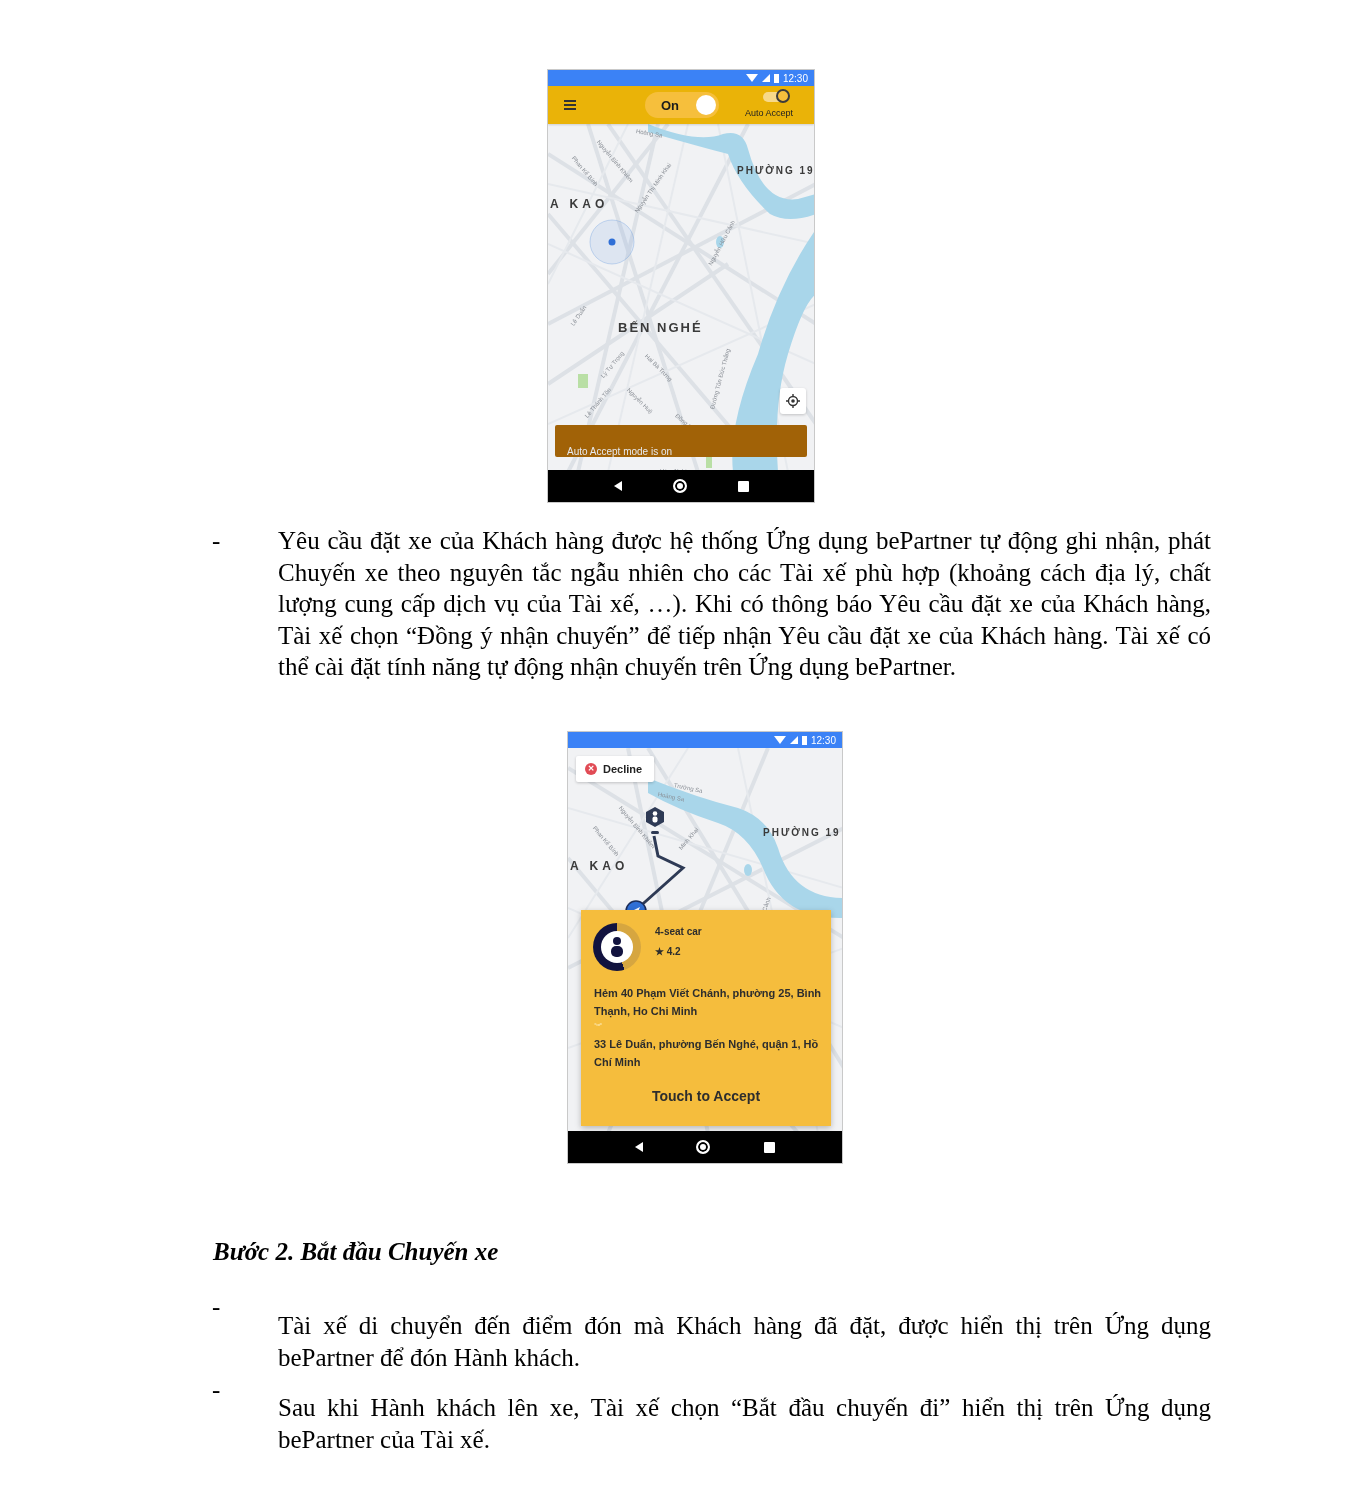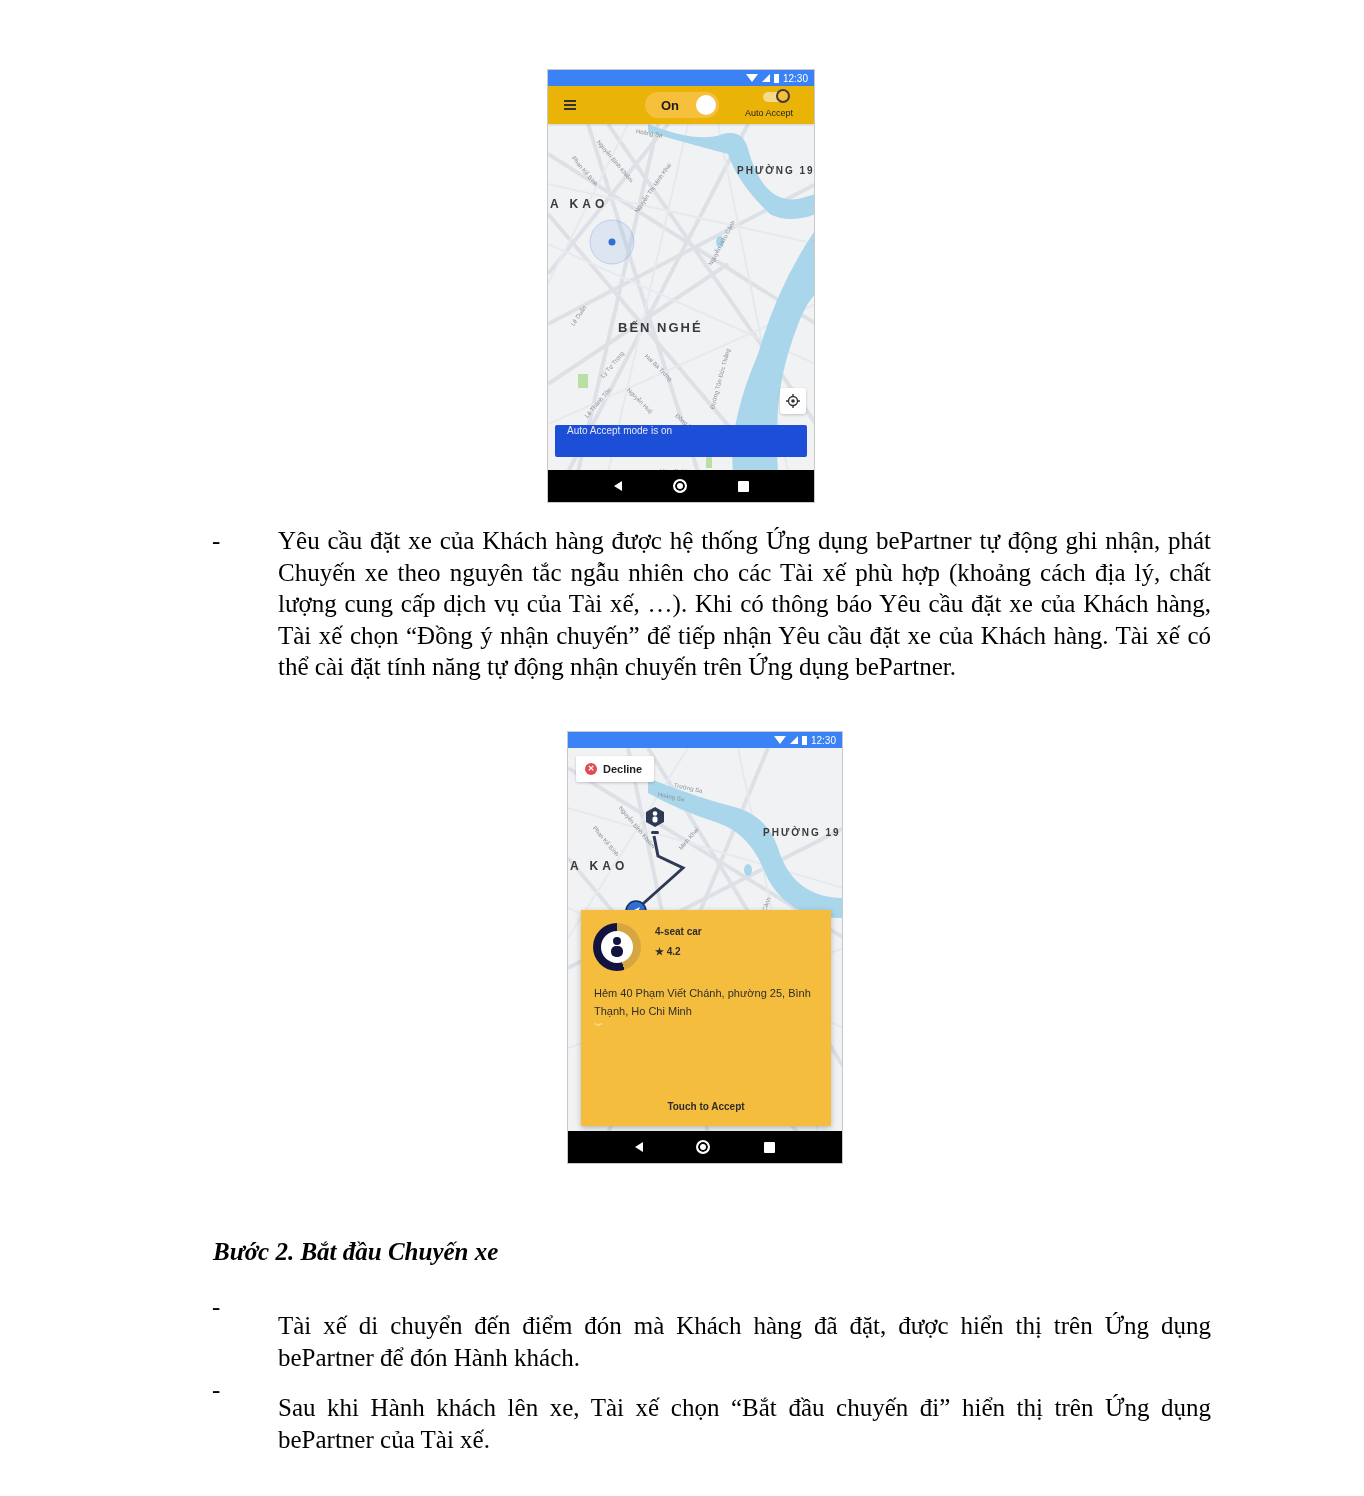--- a/index.html
+++ b/index.html
@@ -39,42 +39,42 @@
   .hamburger::after { content: ""; position: absolute; left: 0; top: 2px; width: 12px; height: 2px; background: #333; }
   .online-toggle { position: absolute; left: 97px; top: 6px; width: 74px; height: 26px; border-radius: 13px; background: #f6bf3c;
     display: flex; align-items: center; padding-left: 16px; font-weight: bold; font-size: 13px; color: #1c1c1c; }
   .online-toggle .knob { position: absolute; right: 3px; top: 3px; width: 20px; height: 20px; border-radius: 50%; background: #fff; }
   .auto-toggle { position: absolute; left: 215px; top: 6px; width: 24px; height: 10px; border-radius: 5px; background: #f7d98a; }
   .auto-toggle .knob { position: absolute; right: -3px; top: -3px; width: 14px; height: 14px; border-radius: 50%; background: #f6bf3c; border: 2px solid #3b3b3b; }
   .auto-label { position: absolute; left: 197px; top: 22px; font-size: 9px; color: #222; }
 
   .locate-btn { position: absolute; right: 8px; bottom: 88px; width: 26px; height: 26px; background: #fff; border-radius: 3px;
     box-shadow: 0 1px 3px rgba(0,0,0,0.2); display: flex; align-items: center; justify-content: center; }
-  .snackbar { position: absolute; left: 7px; bottom: 45px; width: 252px; height: 32px; background: #1d4ed8; border-radius: 2px;
-    color: #e6e9ef; font-family: "Liberation Sans", sans-serif; font-size: 10px; display: flex; align-items: flex-start; padding-left: 12px; }
+  .snackbar { position: absolute; left: 7px; bottom: 45px; width: 252px; height: 32px; background: #a16207; border-radius: 2px;
+    color: #e6e9ef; font-family: "Liberation Sans", sans-serif; font-size: 10px; display: flex; align-items: flex-end; padding-left: 12px; }
 
   
   .decline-btn { position: absolute; left: 8px; top: 24px; width: 78px; height: 26px; background: #fff; border-radius: 2px;
     box-shadow: 0 1px 3px rgba(0,0,0,0.2); display: flex; align-items: center; padding-left: 9px; gap: 6px;
     font-family: "Liberation Sans", sans-serif; font-size: 11px; color: #222; font-weight: bold; }
   .decline-x { width: 12px; height: 12px; border-radius: 50%; background: #e14b55; color: #fff; font-size: 8px; line-height: 12px; text-align: center; }
 
   .request-card { position: absolute; left: 13px; top: 178px; width: 250px; height: 216px; background: #f5bd3d;
     box-shadow: 0 2px 6px rgba(0,0,0,0.25); font-family: "Liberation Sans", sans-serif; color: #2d2d2d; }
   .avatar { position: absolute; left: 12px; top: 13px; width: 48px; height: 48px; border-radius: 50%;
     background: conic-gradient(#d6a640 0 45%, #12133f 45% 100%); }
   .avatar-inner { position: absolute; left: 8px; top: 8px; width: 32px; height: 32px; border-radius: 50%; background: #fff; }
   .avatar-head { position: absolute; left: 12px; top: 6px; width: 8px; height: 8px; border-radius: 50%; background: #12133f; }
   .avatar-body { position: absolute; left: 10px; top: 15px; width: 12px; height: 11px; border-radius: 5px; background: #12133f; }
   .car-type { position: absolute; left: 74px; top: 16px; font-size: 10px; font-weight: bold; }
   .rating { position: absolute; left: 74px; top: 36px; font-size: 10px; font-weight: bold; }
-  .pickup { position: absolute; left: 13px; top: 74px; width: 228px; font-size: 11px; font-weight: normal; line-height: 18px; }
+  .pickup { position: absolute; left: 13px; top: 74px; width: 228px; font-size: 11px; font-weight: bold; line-height: 18px; }
   .chevrons { position: absolute; left: 13px; top: 110px; font-size: 9px; color: #fff6d8; }
   .dropoff { position: absolute; left: 13px; top: 125px; width: 228px; font-size: 11px; font-weight: bold; line-height: 18px; }
-  .accept { position: absolute; left: 0; bottom: 14px; width: 100%; text-align: center; font-size: 10px; font-weight: bold; }
+  .accept { position: absolute; left: 0; bottom: 22px; width: 100%; text-align: center; font-size: 14px; font-weight: bold; }
 
   
   .para { position: absolute; left: 278px; width: 933px; font-size: 25px; line-height: 31.5px; text-align: justify; text-align-last: left; }
   .dash { position: absolute; left: 212px; font-size: 25px; }
   .heading { position: absolute; left: 213px; top: 1238px; font-size: 25px; font-weight: bold; font-style: italic; }
 </style>
 </head>
 <body>
 
 <div class="phone phone1">
@@ -225,20 +225,21 @@
     <div class="avatar">
       <div class="avatar-inner">
         <div class="avatar-head"></div>
           <div class="avatar-body"></div>
       </div>
     </div>
     <div class="car-type">4-seat car</div>
     <div class="rating">★ 4.2</div>
     <div class="pickup">Hẻm 40 Phạm Viết Chánh, phường 25, Bình Thạnh, Ho Chi Minh</div>
     <div class="chevrons">︾</div>
+    <div class="dropoff">33 Lê Duẩn, phường Bến Nghé, quận 1, Hồ Chí Minh</div>
     <div class="accept">Touch to Accept</div>
   </div>
 
   <div class="navbar">
     <span class="nav-back"></span>
     <span class="nav-home"></span>
     <span class="nav-recent"></span>
   </div>
 </div>
 

